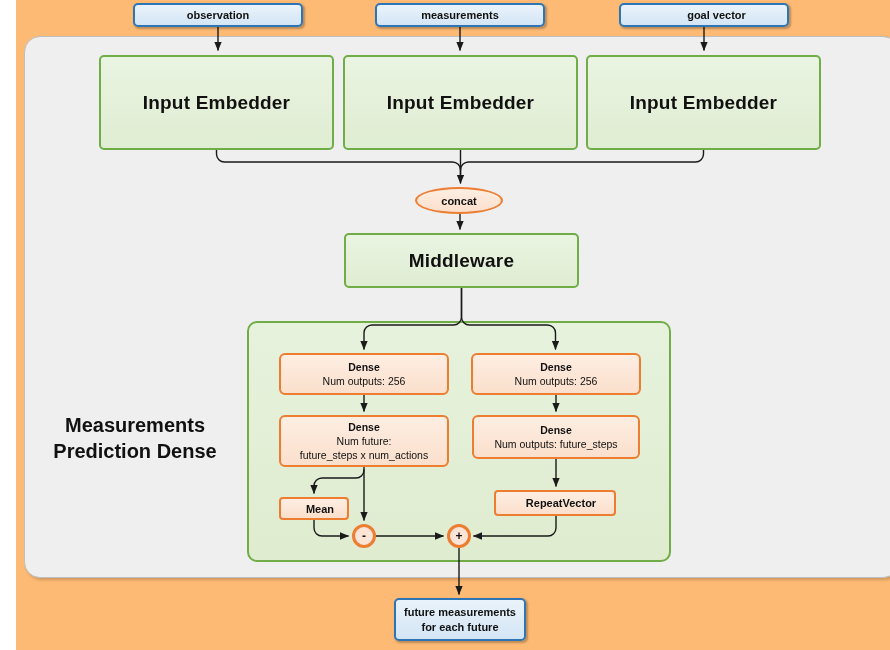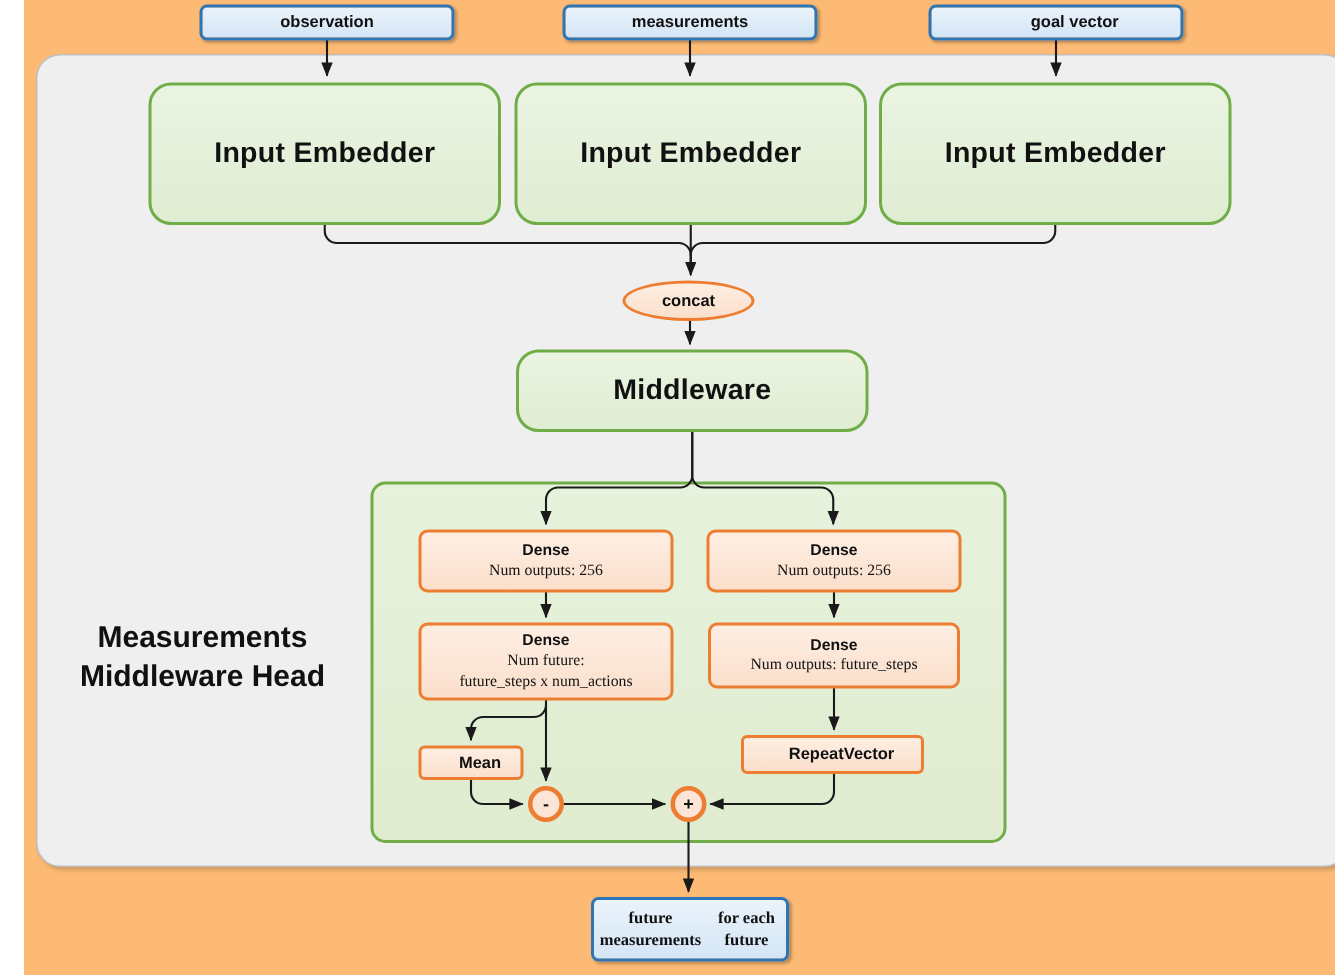--- a/index.html
+++ b/index.html
@@ -27,21 +27,21 @@
   
   .node{z-index:4;display:flex;align-items:center;justify-content:center;text-align:center;}
   .blue-box{
     background:linear-gradient(180deg,#eaf3fb 0%,#d3e5f5 100%);
     border:2.5px solid #2e75b6;border-radius:5px;
     box-shadow:1.5px 1.5px 2px rgba(0,0,0,.25);
     font-weight:bold;font-size:11px;
   }
   .green-box{
     background:linear-gradient(180deg,#eaf4e2 0%,#dfedd2 100%);
-    border:2.5px solid #70ad47;border-radius:15px;
+    border:2.5px solid #70ad47;border-radius:5px;
     font-weight:bold;font-size:19px;letter-spacing:.2px;
   }
   .orange-box{
     background:linear-gradient(180deg,#fdeee2 0%,#fbdfcc 100%);
     border:2.5px solid #ed7d31;border-radius:6px;
     font-size:10.5px;line-height:14px;justify-content:center;
   }
   .orange-box b{font-size:10.5px;}
   .ellipse{
     background:linear-gradient(180deg,#fdeee2 0%,#fbdfcc 100%);
@@ -54,21 +54,21 @@
   }
   .small-orange{
     background:linear-gradient(180deg,#fdeee2 0%,#fbdfcc 100%);
     border:2.5px solid #ed7d31;border-radius:4px;
     font-weight:bold;font-size:11px;padding-left:12px;
   }
   #head-label{
     z-index:4;font-weight:bold;font-size:20px;line-height:26px;text-align:center;
   }
   #output-box{line-height:15px;}
-  .stack span{display:block;font-family:Liberation Serif, serif;}
+  .stack span{display:block;}
 </style>
 </head>
 <body>
 
 <div id="stage">
 
   <div id="panel" class="abs"></div>
 
   <div id="head-container" class="abs"></div>
 
@@ -134,21 +134,21 @@
   <div class="abs node green-box" style="left:328px;top:233px;width:235px;height:55px;">
     <span>Middleware</span>
   </div>
 
   <div class="abs node ellipse" style="left:399px;top:187px;width:88px;height:27px;">
     <span>concat</span>
   </div>
 
   <div id="head-label" class="abs" style="left:25px;top:412px;width:188px;">
     <span style="display:block">Measurements</span>
-    <span style="display:block">Middleware Head</span>
+    <span style="display:block">Prediction Dense</span>
   </div>
 
   <div class="abs node orange-box stack" style="left:263px;top:353px;width:170px;height:42px;flex-direction:column;">
     <b>Dense</b>
     <span>Num outputs: 256</span>
   </div>
   <div class="abs node orange-box stack" style="left:455px;top:353px;width:170px;height:42px;flex-direction:column;">
     <b>Dense</b>
     <span>Num outputs: 256</span>
   </div>
@@ -171,18 +171,18 @@
     <span>RepeatVector</span>
   </div>
 
   <div class="abs node circle" style="left:336px;top:524px;width:24px;height:24px;">
     <span>-</span>
   </div>
   <div class="abs node circle" style="left:431px;top:524px;width:24px;height:24px;">
     <span>+</span>
   </div>
 
-  <div id="output-box" class="abs node blue-box stack" style="left:378px;top:598px;width:132px;height:43px;flex-direction:row;">
+  <div id="output-box" class="abs node blue-box stack" style="left:378px;top:598px;width:132px;height:43px;flex-direction:column;">
     <span>future measurements</span>
     <span>for each future</span>
   </div>
 
 </div>
 
 </body></html>

